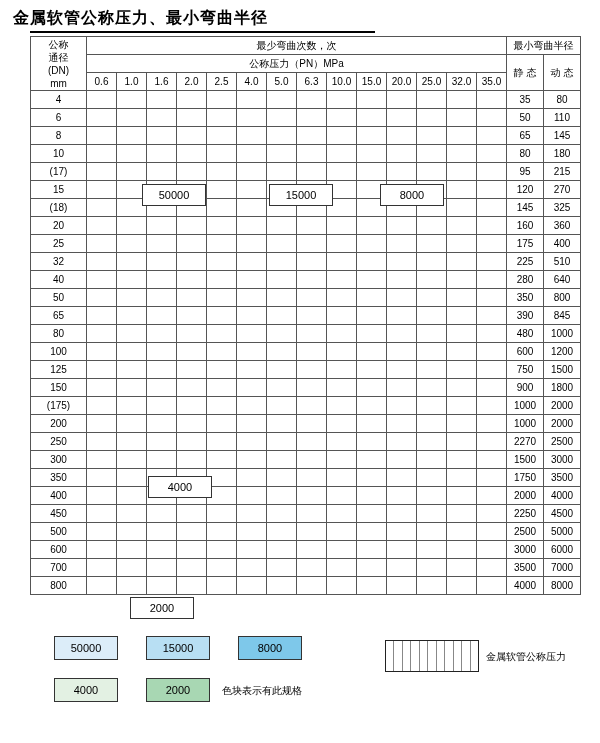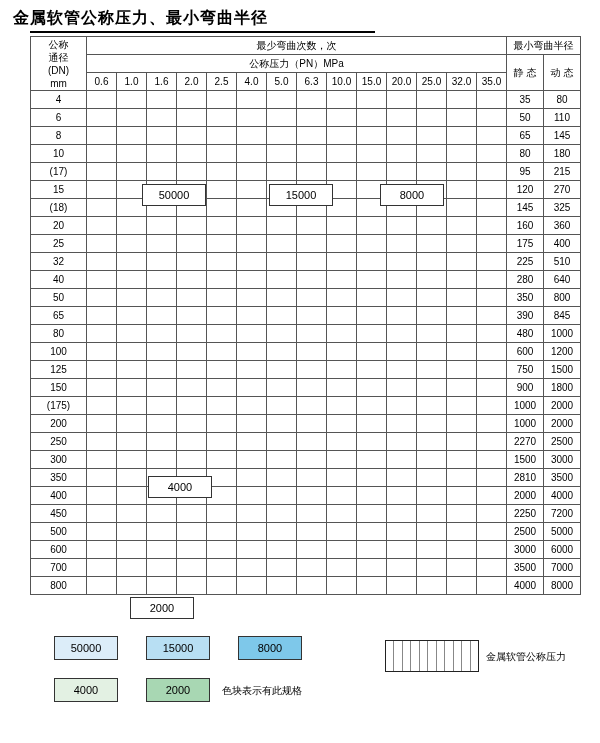--- a/index.html
+++ b/index.html
@@ -548,21 +548,21 @@
         <td class="c-2000"></td>
         <td class="c-none"></td>
         <td class="c-none"></td>
         <td class="c-none"></td>
         <td class="c-none"></td>
         <td class="c-none"></td>
         <td class="c-none"></td>
         <td class="c-none"></td>
         <td class="c-none"></td>
         <td class="c-none"></td>
-        <td class="radius">2810</td>
+        <td class="radius">1750</td>
         <td class="radius">3500</td>
       </tr>
       <tr>
         <td class="dncell">400</td>
         <td class="c-2000"></td>
         <td class="c-2000"></td>
         <td class="c-2000"></td>
         <td class="c-2000"></td>
         <td class="c-2000"></td>
         <td class="c-none"></td>
@@ -587,21 +587,21 @@
         <td class="c-none"></td>
         <td class="c-none"></td>
         <td class="c-none"></td>
         <td class="c-none"></td>
         <td class="c-none"></td>
         <td class="c-none"></td>
         <td class="c-none"></td>
         <td class="c-none"></td>
         <td class="c-none"></td>
         <td class="radius">2250</td>
-        <td class="radius">7200</td>
+        <td class="radius">4500</td>
       </tr>
       <tr>
         <td class="dncell">500</td>
         <td class="c-2000"></td>
         <td class="c-2000"></td>
         <td class="c-2000"></td>
         <td class="c-2000"></td>
         <td class="c-2000"></td>
         <td class="c-none"></td>
         <td class="c-none"></td>

